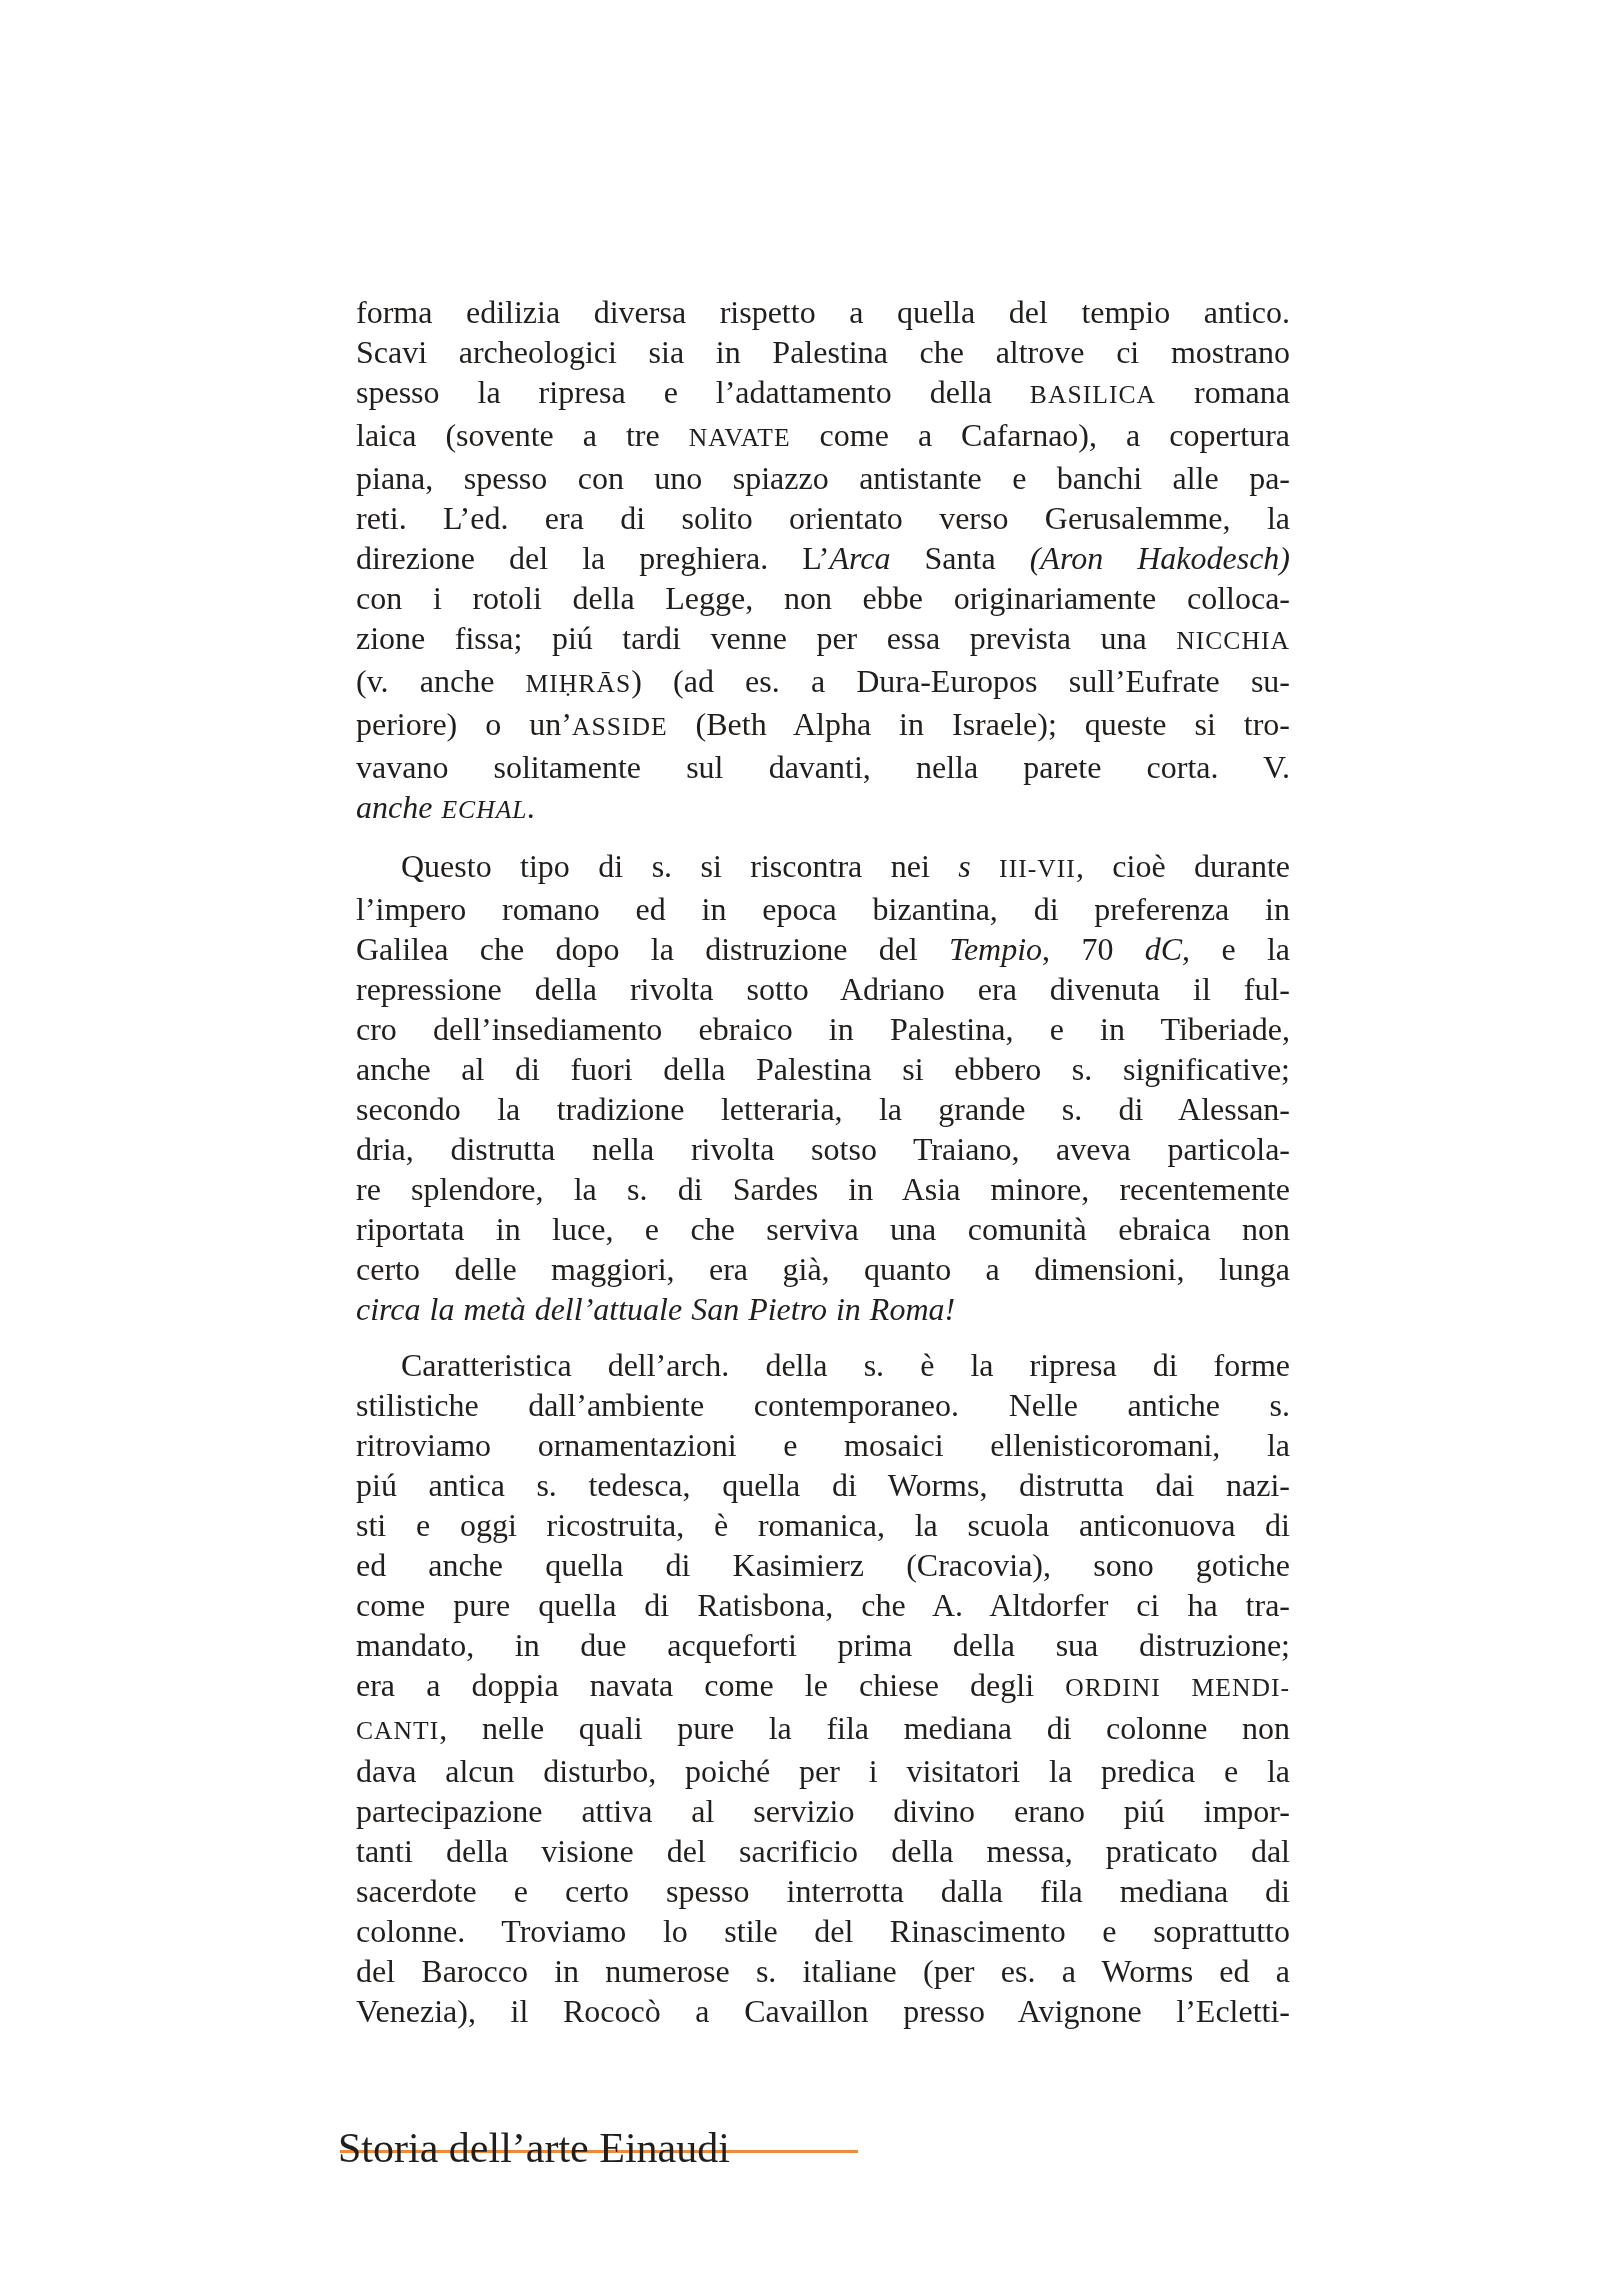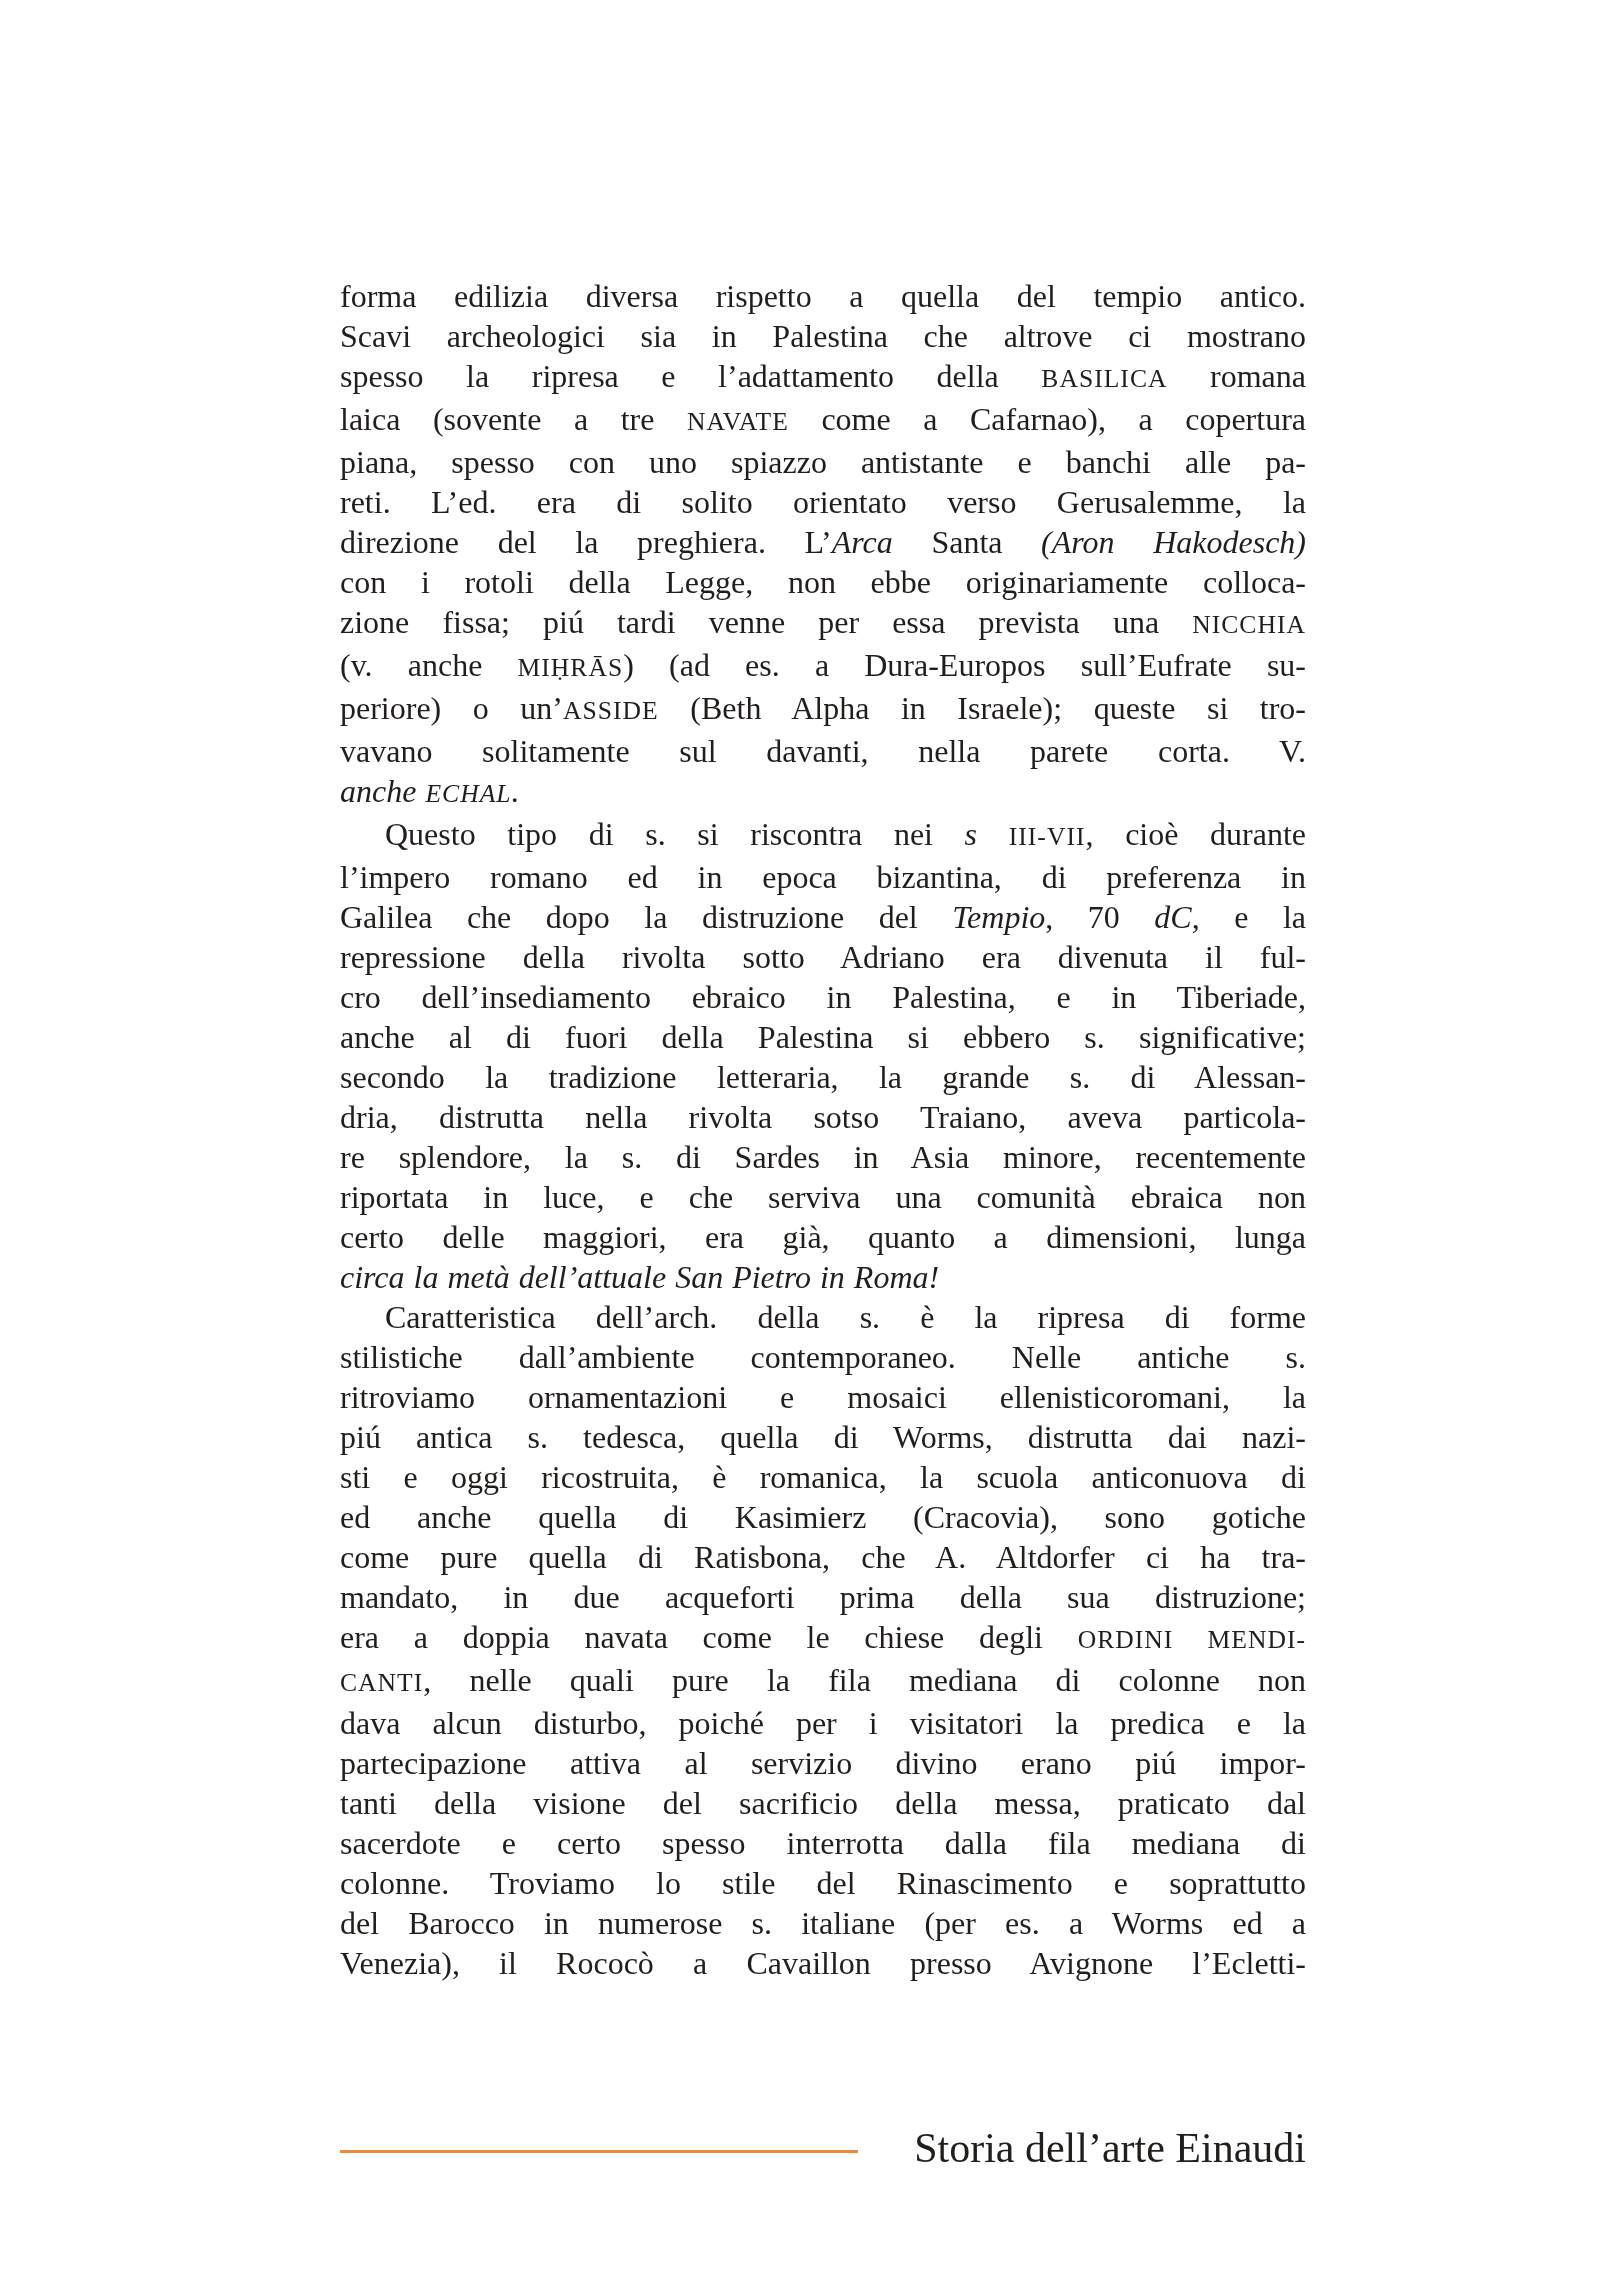--- a/index.html
+++ b/index.html
@@ -13,21 +13,21 @@
   }
   .body-text{
     position:absolute;
     left:340px;
     top:276px;
     width:966px;
     font-size:32px;
     line-height:40px;
     word-spacing:1px;
   }
-  .para{margin:0;padding:0;}
+  .para{margin:16px;padding:0;}
   .line{
     text-align:justify;
     text-align-last:justify;
   }
   .line.no-just{
     text-align-last:left;
     font-style:italic;
   }
   .line.indent{
     text-indent:45px;
@@ -45,21 +45,20 @@
     top:2150px;
     width:518px;
     height:2.9px;
     background:#ec8b3d;
   }
   .footer-text{
     position:absolute;
     left:338px;
     top:2125px;
     width:968px;
-    text-align:right;
     font-size:42px;
     line-height:47px;
   }
 </style>
 </head>
 <body>
 
 <div class="page" style="background: rgb(255, 255, 255); color: rgb(33, 30, 28);">
   <div class="body-text">
       <div class="para">

